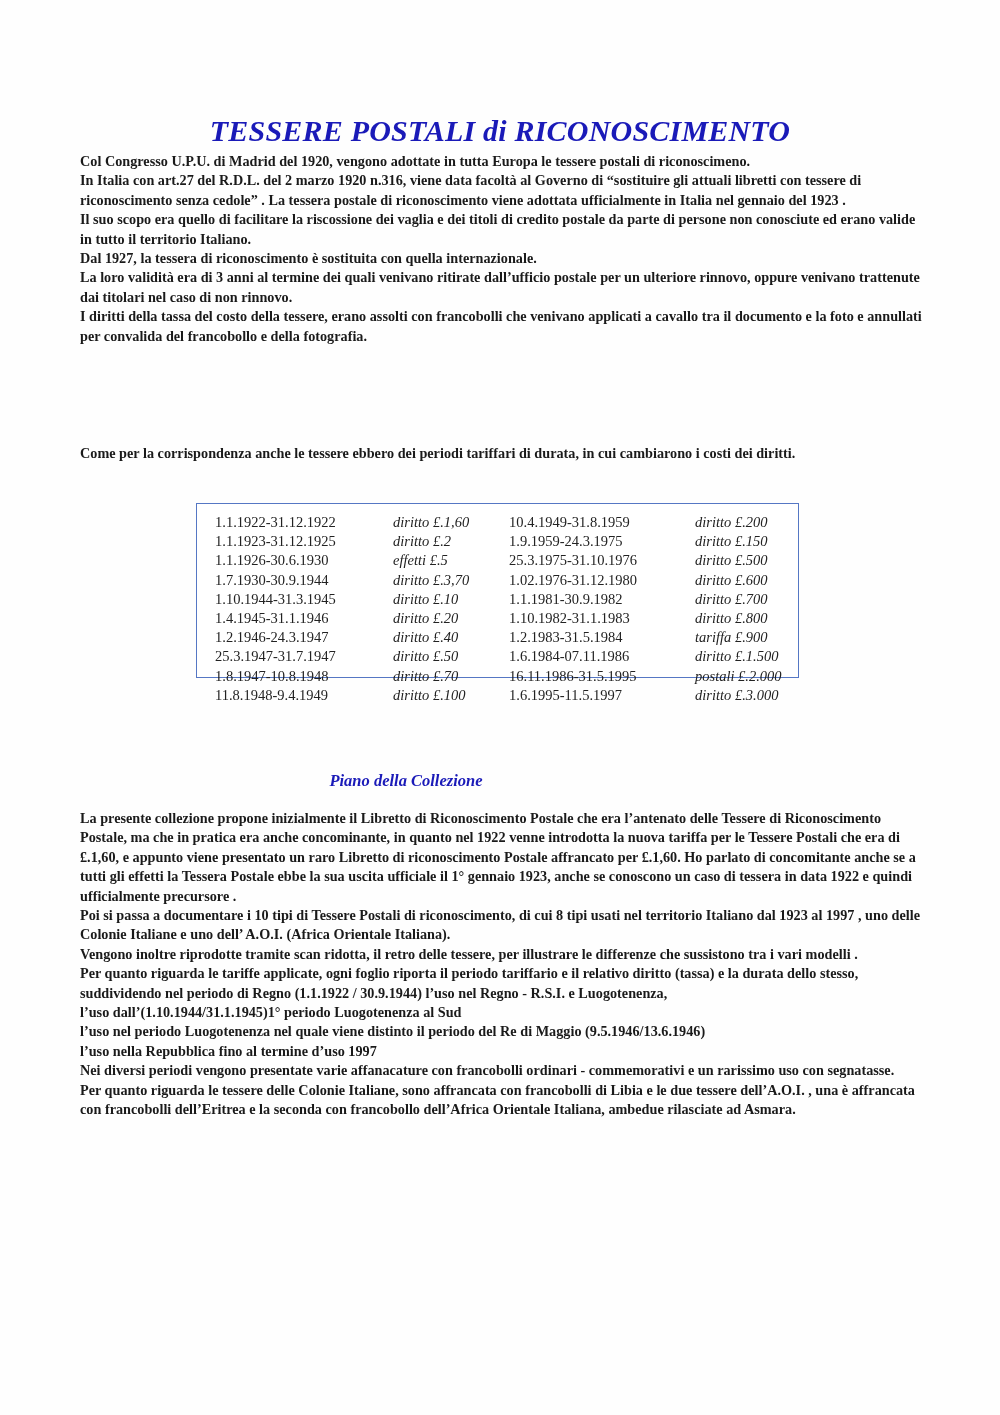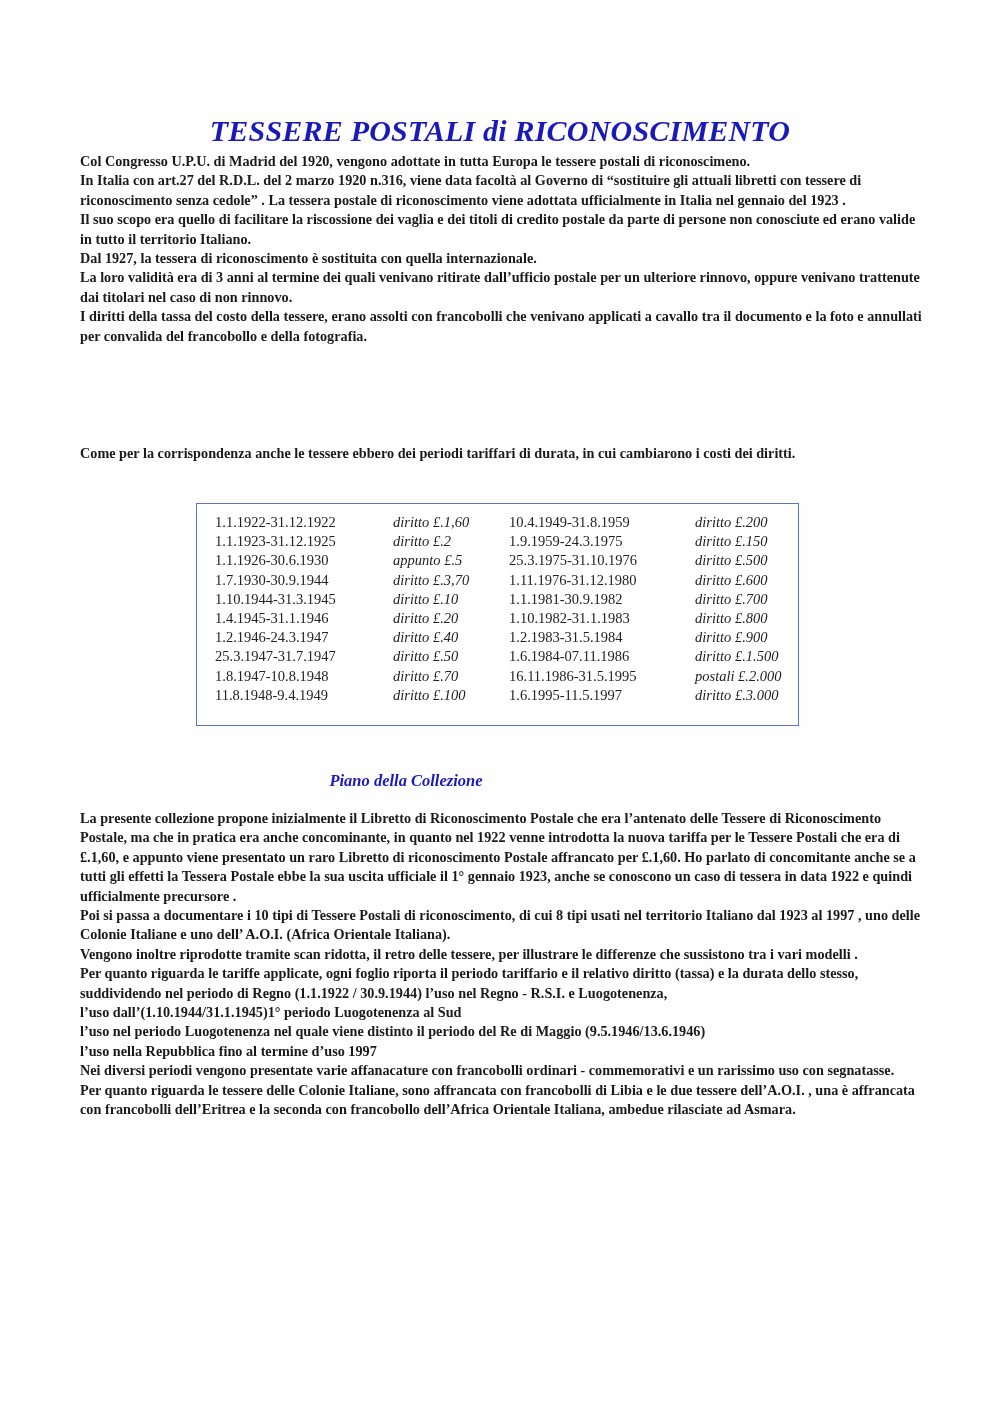--- a/index.html
+++ b/index.html
@@ -14,21 +14,21 @@
     position: absolute; left: 80px; width: 850px;
     font-family: "Liberation Serif", serif; font-weight: bold;
     font-size: 15.3px; line-height: 19.4px; color: #1a1a1a;
     transform: scaleX(0.93); transform-origin: left top;
   }
   .body-text p { margin: 0; }
   #intro { top: 151px; width: 910px; }
   #tariff-intro { top: 443px; width: 910px; }
   #plan { top: 808px; width: 910px; }
   .tariff-box {
-    position: absolute; left: 196px; top: 503px; width: 603px; height: 223px;
+    position: absolute; left: 196px; top: 503px; width: 603px; height: 175px;
     border: 1.5px solid #5577c4; box-sizing: border-box; background: #ffffff;
   }
   .col { position: absolute; top: 10px; font-family: "Liberation Serif", serif; font-size: 14.5px; color: #222; }
   .col-left { left: 18px; }
   .col-right { left: 312px; }
   .row { height: 19.2px; white-space: nowrap; position: relative; }
   .row .period { position: absolute; left: 0; }
   .row .fee { position: absolute; font-style: italic; margin-left: 28px; }
   .col-left .fee { left: 150px; }
   .col-right .fee { left: 158px; }
@@ -63,21 +63,21 @@
       <div class="row">
           <span class="period">1.1.1922-31.12.1922</span>
           <span class="fee">diritto £.1,60</span>
         </div>
       <div class="row">
           <span class="period">1.1.1923-31.12.1925</span>
           <span class="fee">diritto £.2</span>
         </div>
       <div class="row">
           <span class="period">1.1.1926-30.6.1930</span>
-          <span class="fee">appunto £.5</span>
+          <span class="fee">effetti £.5</span>
         </div>
       <div class="row">
           <span class="period">1.7.1930-30.9.1944</span>
           <span class="fee">diritto £.3,70</span>
         </div>
       <div class="row">
           <span class="period">1.10.1944-31.3.1945</span>
           <span class="fee">diritto £.10</span>
         </div>
       <div class="row">
@@ -108,34 +108,34 @@
         </div>
       <div class="row">
           <span class="period">1.9.1959-24.3.1975</span>
           <span class="fee">diritto £.150</span>
         </div>
       <div class="row">
           <span class="period">25.3.1975-31.10.1976</span>
           <span class="fee">diritto £.500</span>
         </div>
       <div class="row">
-          <span class="period">1.11.1976-31.12.1980</span>
+          <span class="period">1.02.1976-31.12.1980</span>
           <span class="fee">diritto £.600</span>
         </div>
       <div class="row">
           <span class="period">1.1.1981-30.9.1982</span>
           <span class="fee">diritto £.700</span>
         </div>
       <div class="row">
           <span class="period">1.10.1982-31.1.1983</span>
           <span class="fee">diritto £.800</span>
         </div>
       <div class="row">
           <span class="period">1.2.1983-31.5.1984</span>
-          <span class="fee">diritto £.900</span>
+          <span class="fee">tariffa £.900</span>
         </div>
       <div class="row">
           <span class="period">1.6.1984-07.11.1986</span>
           <span class="fee">diritto £.1.500</span>
         </div>
       <div class="row">
           <span class="period">16.11.1986-31.5.1995</span>
           <span class="fee">postali £.2.000</span>
         </div>
       <div class="row">

